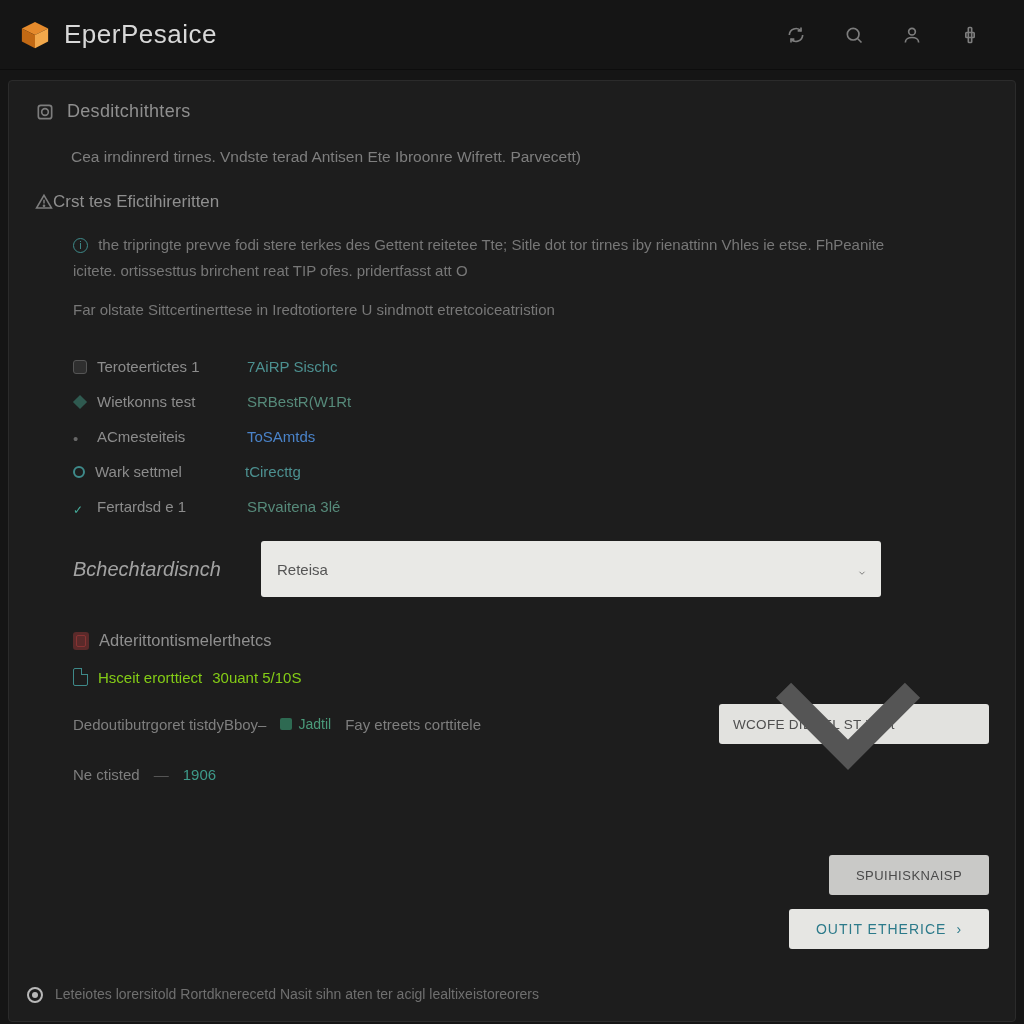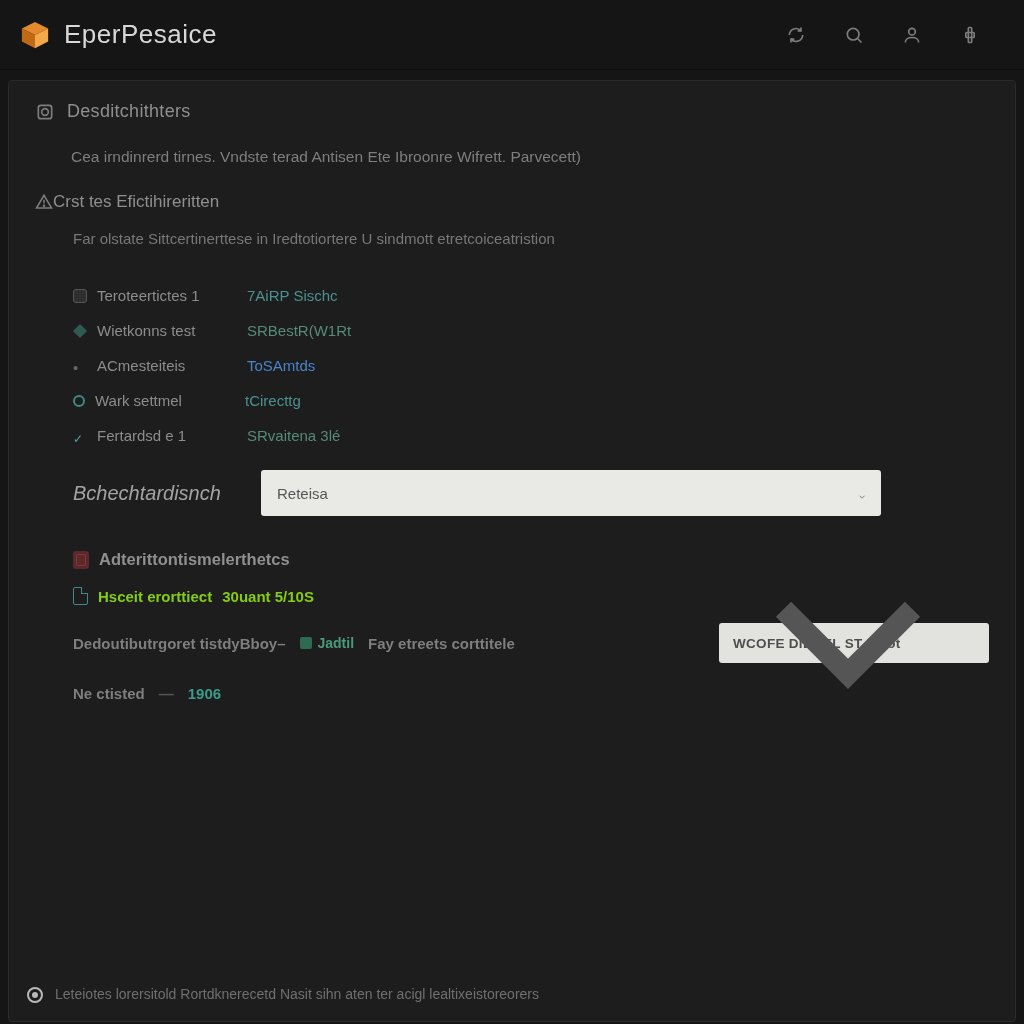--- a/index.html
+++ b/index.html
@@ -107,36 +107,36 @@
 
   
   .select-row {
     display: flex; align-items: center; gap: 18px;
     margin: 26px 0 0 38px;
   }
   .select-label { color: #a3a3a3; min-width: 170px; font-size: 20px; font-style: italic; }
   .select-box {
     flex: 1;
     max-width: 620px;
-    height: 46px;
+    height: 56px;
     background: #e9e9e6;
     border-radius: 3px;
     display: flex; align-items: center;
     padding: 0 16px;
     color: #555;
     font-size: 15px;
     position: relative;
   }
   .select-box .chev {
     position: absolute; right: 14px; top: 50%; transform: translateY(-50%);
     width: 10px; height: 10px; color: #666;
   }
 
   
-  .lower { margin: 34px 0 0 38px; font-weight: bold; }
+  .lower { margin: 34px 0 0 38px; }
   .lower .row2 { display:flex; align-items:center; gap:10px; margin-bottom:18px; }
   .pill-icon {
     width:16px; height:18px; background:#5a2a2a; border-radius:3px;
     position:relative;
   }
   .pill-icon::after{
     content:""; position:absolute; inset:3px; border:1px solid #833; border-radius:2px;
   }
   .lower-title { color:#8f8f8f; font-size:16.5px; }
 
@@ -265,20 +265,24 @@
     <div class="small-icon warn-icon">
       <svg viewBox="0 0 24 24">
           <path d="M12 3 2 20h20z"></path>
           <line x1="12" y1="9" x2="12" y2="14"></line>
           <circle cx="12" cy="17" r="0.8" fill="currentColor"></circle>
         </svg>
     </div>
     <div class="subhead-title">Crst tes Efictihireritten</div>
   </div>
 
+  <div class="para">
+    <span class="info-icon">i</span>
+    <span>the tripringte prevve fodi stere terkes des Gettent reitetee Tte; Sitle dot tor tirnes iby rienattinn Vhles ie etse. FhPeanite icitete. ortissesttus brirchent reat TIP ofes. pridertfasst att O</span>
+  </div>
 
   <div class="para2">Far olstate Sittcertinerttese in Iredtotiortere U sindmott etretcoiceatristion</div>
 
   <div class="kv-list">
     <div class="kv">
       <span class="bullet square"></span>
       <span class="kv-label">Teroteertictes 1</span>
       <span class="kv-val">7AiRP Sischc</span>
     </div>
     <div class="kv">
@@ -344,20 +348,29 @@
       </div>
     </div>
 
     <div class="ne-row">
       <span>Ne ctisted</span>
       <span style="color:#555;">—</span>
       <span class="tealnum">1906</span>
     </div>
   </div>
 
+  <div class="btn-stack">
+    <div class="btn">
+      <span>SPUIHISKNAISP</span>
+    </div>
+    <div class="btn primary">
+      <span>OUTIT ETHERICE</span>
+      <span class="arrow">›</span>
+    </div>
+  </div>
 
   <div class="foot-row">
     <span class="radio"></span>
     <span class="foot-text">Leteiotes lorersitold Rortdknerecetd
 Nasit sihn aten ter acigl lealtixeistoreorers</span>
   </div>
 
 </div>
 
 </body></html>

